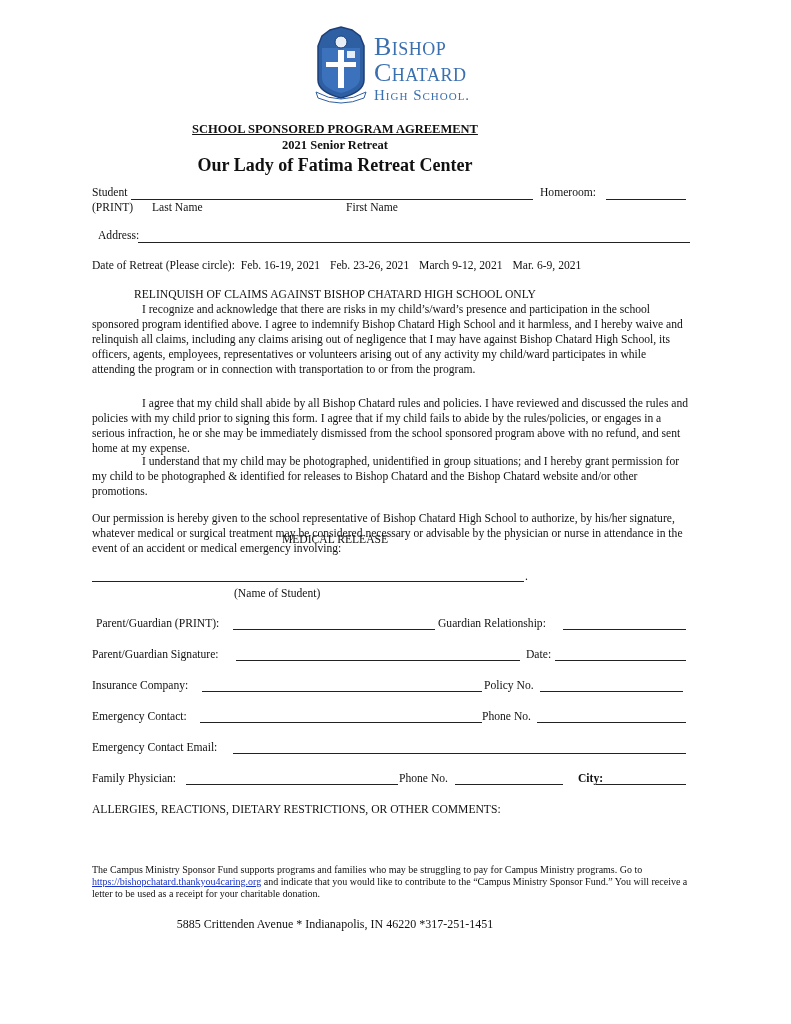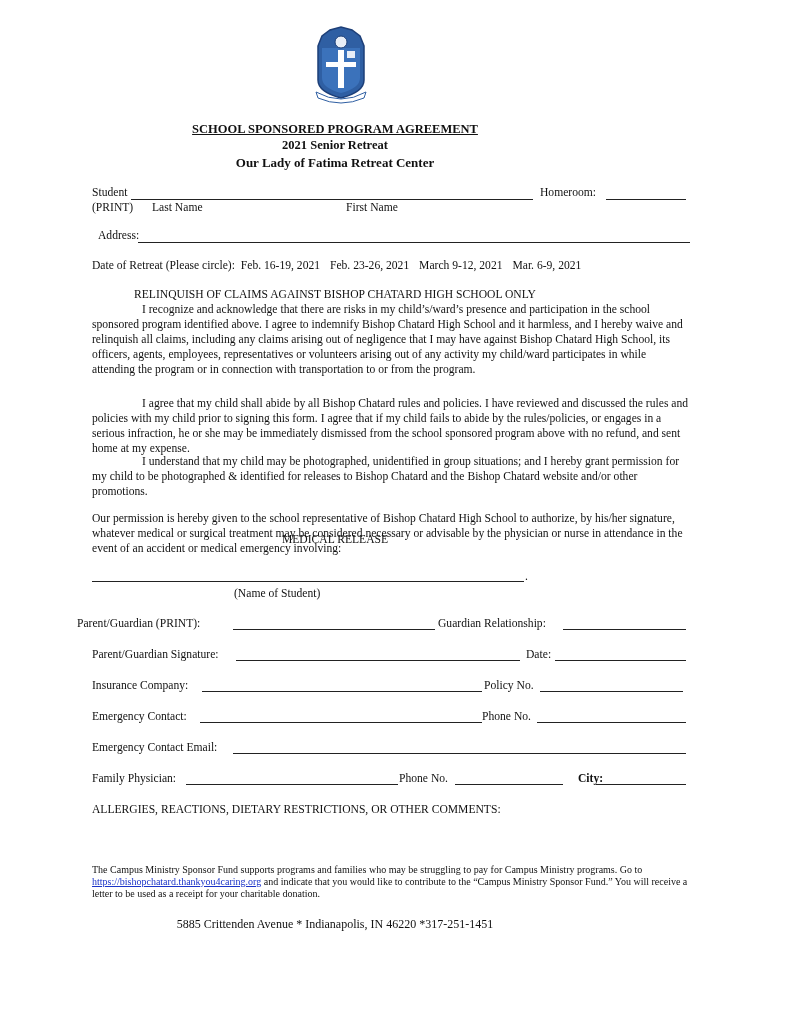--- a/index.html
+++ b/index.html
@@ -6,41 +6,46 @@
   body { width: 791px; height: 1024px; position: relative; overflow: hidden;
          font-family: "Liberation Serif", serif; color: #111; font-size: 11.6px; }
   .abs { position: absolute; }
   .logo { left: 312px; top: 26px; width: 175px; height: 80px; }
   .logo-text { position: absolute; left: 62px; top: 8px; color: #3a6fb0; font-family: "Liberation Serif", serif; line-height: 1; }
   .lt1, .lt2 { font-size: 26px; letter-spacing: 0.5px; }
   .lt3 { font-size: 15px; letter-spacing: 1px; margin-top: 2px; }
   .center { left: 0; width: 670px; text-align: center; }
   .title { top: 122px; font-weight: bold; font-size: 12.5px; text-decoration: underline; }
   .sub1 { top: 138px; font-weight: bold; font-size: 12.5px; }
-  .sub2 { top: 155px; font-weight: bold; font-size: 13px; }
+  .sub2 { top: 155px; font-weight: bold; font-size: 18px; }
   .line { border-bottom: 1px solid #222; position: absolute; height: 0; }
   .lbl { position: absolute; white-space: nowrap; }
   .para { position: absolute; left: 92px; width: 600px; line-height: 15px; text-align: left; }
   .indent { text-indent: 50px; }
   .footnote { position: absolute; left: 92px; width: 600px; font-size: 10px; line-height: 12px; }
   .link { color: #1a33c8; text-decoration: underline; }
 </style>
 </head>
 <body>
 
 <div class="abs logo">
   <svg width="58" height="78" viewBox="0 0 58 78" style="position:absolute;left:0;top:0;">
     <path d="M6 20 L10 10 L18 4 L29 1 L40 4 L48 10 L52 20 L52 54 Q52 66 29 72 Q6 66 6 54 Z" fill="#2f5fa3" stroke="#1d3f78" stroke-width="1.5"></path>
     <path d="M10 22 L48 22 L48 52 Q48 62 29 67 Q10 62 10 52 Z" fill="#3b72bb"></path>
     <rect x="26" y="24" width="6" height="38" fill="#ffffff"></rect>
     <rect x="14" y="36" width="30" height="5" fill="#ffffff"></rect>
     <circle cx="29" cy="16" r="6" fill="#e8eef7" stroke="#1d3f78" stroke-width="1"></circle>
     <rect x="35" y="25" width="8" height="7" fill="#e8eef7"></rect>
     <path d="M4 66 Q29 80 54 66 L52 72 Q29 82 6 72 Z" fill="#ffffff" stroke="#2f5fa3" stroke-width="1"></path>
   </svg>
+  <div class="logo-text">
+    <div class="lt1" style="font-variant: small-caps;">Bishop</div>
+    <div class="lt2" style="font-variant: small-caps;">Chatard</div>
+    <div class="lt3" style="font-variant: small-caps;">High School.</div>
+  </div>
 </div>
 
 <div class="abs center title">SCHOOL SPONSORED PROGRAM AGREEMENT</div>
 <div class="abs center sub1">2021 Senior Retreat</div>
 <div class="abs center sub2">Our Lady of Fatima Retreat Center</div>
 
 <span class="lbl" style="left:92px;top:186px;">Student</span>
 <div class="line" style="left:131px;top:199px;width:402px;"></div>
 <span class="lbl" style="left:540px;top:186px;">Homeroom:</span>
 <div class="line" style="left:606px;top:199px;width:80px;"></div>
@@ -63,21 +68,21 @@
 <div class="para indent" style="top:302px;">I recognize and acknowledge that there are risks in my child’s/ward’s presence and participation in the school sponsored program identified above.  I agree to indemnify Bishop Chatard High School and it harmless, and I hereby waive and relinquish all claims, including any claims arising out of negligence that I may have against Bishop Chatard High School, its officers, agents, employees, representatives or volunteers arising out of any activity my child/ward participates in while attending the program or in connection with transportation to or from the program.</div>
 <div class="para indent" style="top:396px;">I agree that my child shall abide by all Bishop Chatard rules and policies.  I have reviewed and discussed the rules and policies with my child prior to signing this form. I agree that if my child fails to abide by the rules/policies, or engages in a serious infraction, he or she may be immediately dismissed from the school sponsored program above with no refund, and sent home at my expense.</div>
 <div class="para indent" style="top:454px;">I understand that my child may be photographed, unidentified in group situations; and I hereby grant permission for my child to be photographed &amp; identified for releases to Bishop Chatard and the Bishop Chatard website and/or other promotions.</div>
 
 <div class="abs center" style="top:497px;margin-top:36px;">MEDICAL RELEASE</div>
 <div class="para" style="top:511px;">Our permission is hereby given to the school representative of Bishop Chatard High School to authorize, by his/her signature, whatever medical or surgical treatment may be considered necessary or advisable by the physician or nurse in attendance in the event of an accident or medical emergency involving:</div>
 <div class="line" style="left:92px;top:581px;width:432px;"></div>
 <span class="lbl" style="left:525px;top:570px;">.</span>
 <span class="lbl" style="left:234px;top:587px;">(Name of Student)</span>
 
-<span class="lbl" style="left:77px;top:617px;">Parent/Guardian (PRINT):</span>
+<span class="lbl" style="left:96px;top:617px;">Parent/Guardian (PRINT):</span>
 <div class="line" style="left:233px;top:629px;width:202px;"></div>
 <span class="lbl" style="left:438px;top:617px;">Guardian Relationship:</span>
 <div class="line" style="left:563px;top:629px;width:123px;"></div>
 
 <span class="lbl" style="left:92px;top:648px;">Parent/Guardian Signature:</span>
 <div class="line" style="left:236px;top:660px;width:284px;"></div>
 <span class="lbl" style="left:526px;top:648px;">Date:</span>
 <div class="line" style="left:555px;top:660px;width:131px;"></div>
 
 <span class="lbl" style="left:92px;top:679px;">Insurance Company:</span>

